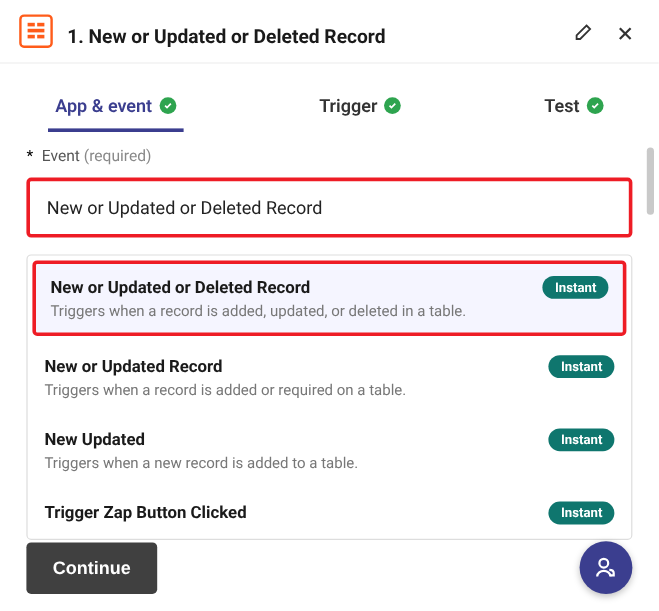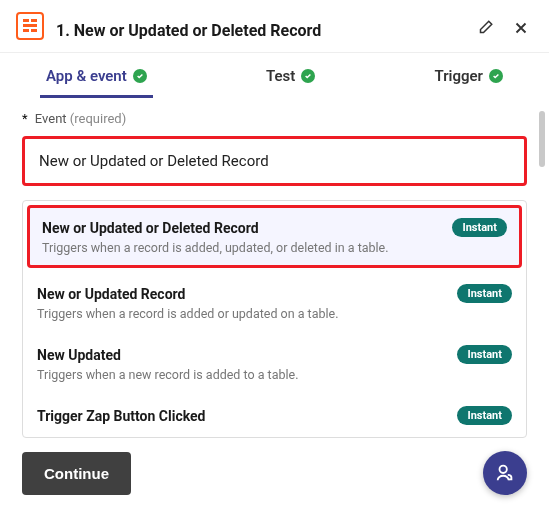--- a/index.html
+++ b/index.html
@@ -37,21 +37,21 @@
   }
   .hdr-btn {
     width: 24px; height: 24px;
     display: flex; align-items: center; justify-content: center;
     cursor: pointer;
     color: #333;
   }
   .tabs {
     display: flex;
     padding: 0 40px;
-    margin-top: 6px;
+    margin-top: 18px;
     justify-content: space-between;
   }
   .tab {
     display: flex;
     align-items: center;
     gap: 6px;
     padding: 8px 6px 12px;
     font-size: 15px;
     font-weight: 600;
     color: #333;
@@ -217,29 +217,29 @@
 <div class="tabs">
   <div class="tab active">
     <span>App &amp; event</span>
     <span class="check">
         <svg viewBox="0 0 10 10">
           <path d="M2 5l2 2 4-4" stroke="#fff" stroke-width="1.8" fill="none"></path>
         </svg>
       </span>
   </div>
   <div class="tab">
-    <span>Test</span>
+    <span>Trigger</span>
     <span class="check">
         <svg viewBox="0 0 10 10">
           <path d="M2 5l2 2 4-4" stroke="#fff" stroke-width="1.8" fill="none"></path>
         </svg>
       </span>
   </div>
   <div class="tab">
-    <span>Trigger</span>
+    <span>Test</span>
     <span class="check">
         <svg viewBox="0 0 10 10">
           <path d="M2 5l2 2 4-4" stroke="#fff" stroke-width="1.8" fill="none"></path>
         </svg>
       </span>
   </div>
 </div>
 
 <div class="content">
   <div class="field-label">
@@ -258,21 +258,21 @@
         <span class="opt-title">New or Updated or Deleted Record</span>
         <span class="badge">Instant</span>
       </div>
       <span class="opt-desc">Triggers when a record is added, updated, or deleted in a table.</span>
     </div>
     <div class="option">
       <div class="opt-head">
         <span class="opt-title">New or Updated Record</span>
         <span class="badge">Instant</span>
       </div>
-      <span class="opt-desc">Triggers when a record is added or updated on a table.</span>
+      <span class="opt-desc">Triggers when a record is added or required on a table.</span>
     </div>
     <div class="option">
       <div class="opt-head">
         <span class="opt-title">New Updated</span>
         <span class="badge">Instant</span>
       </div>
       <span class="opt-desc">Triggers when a new record is added to a table.</span>
     </div>
     <div class="option">
       <div class="opt-head">

